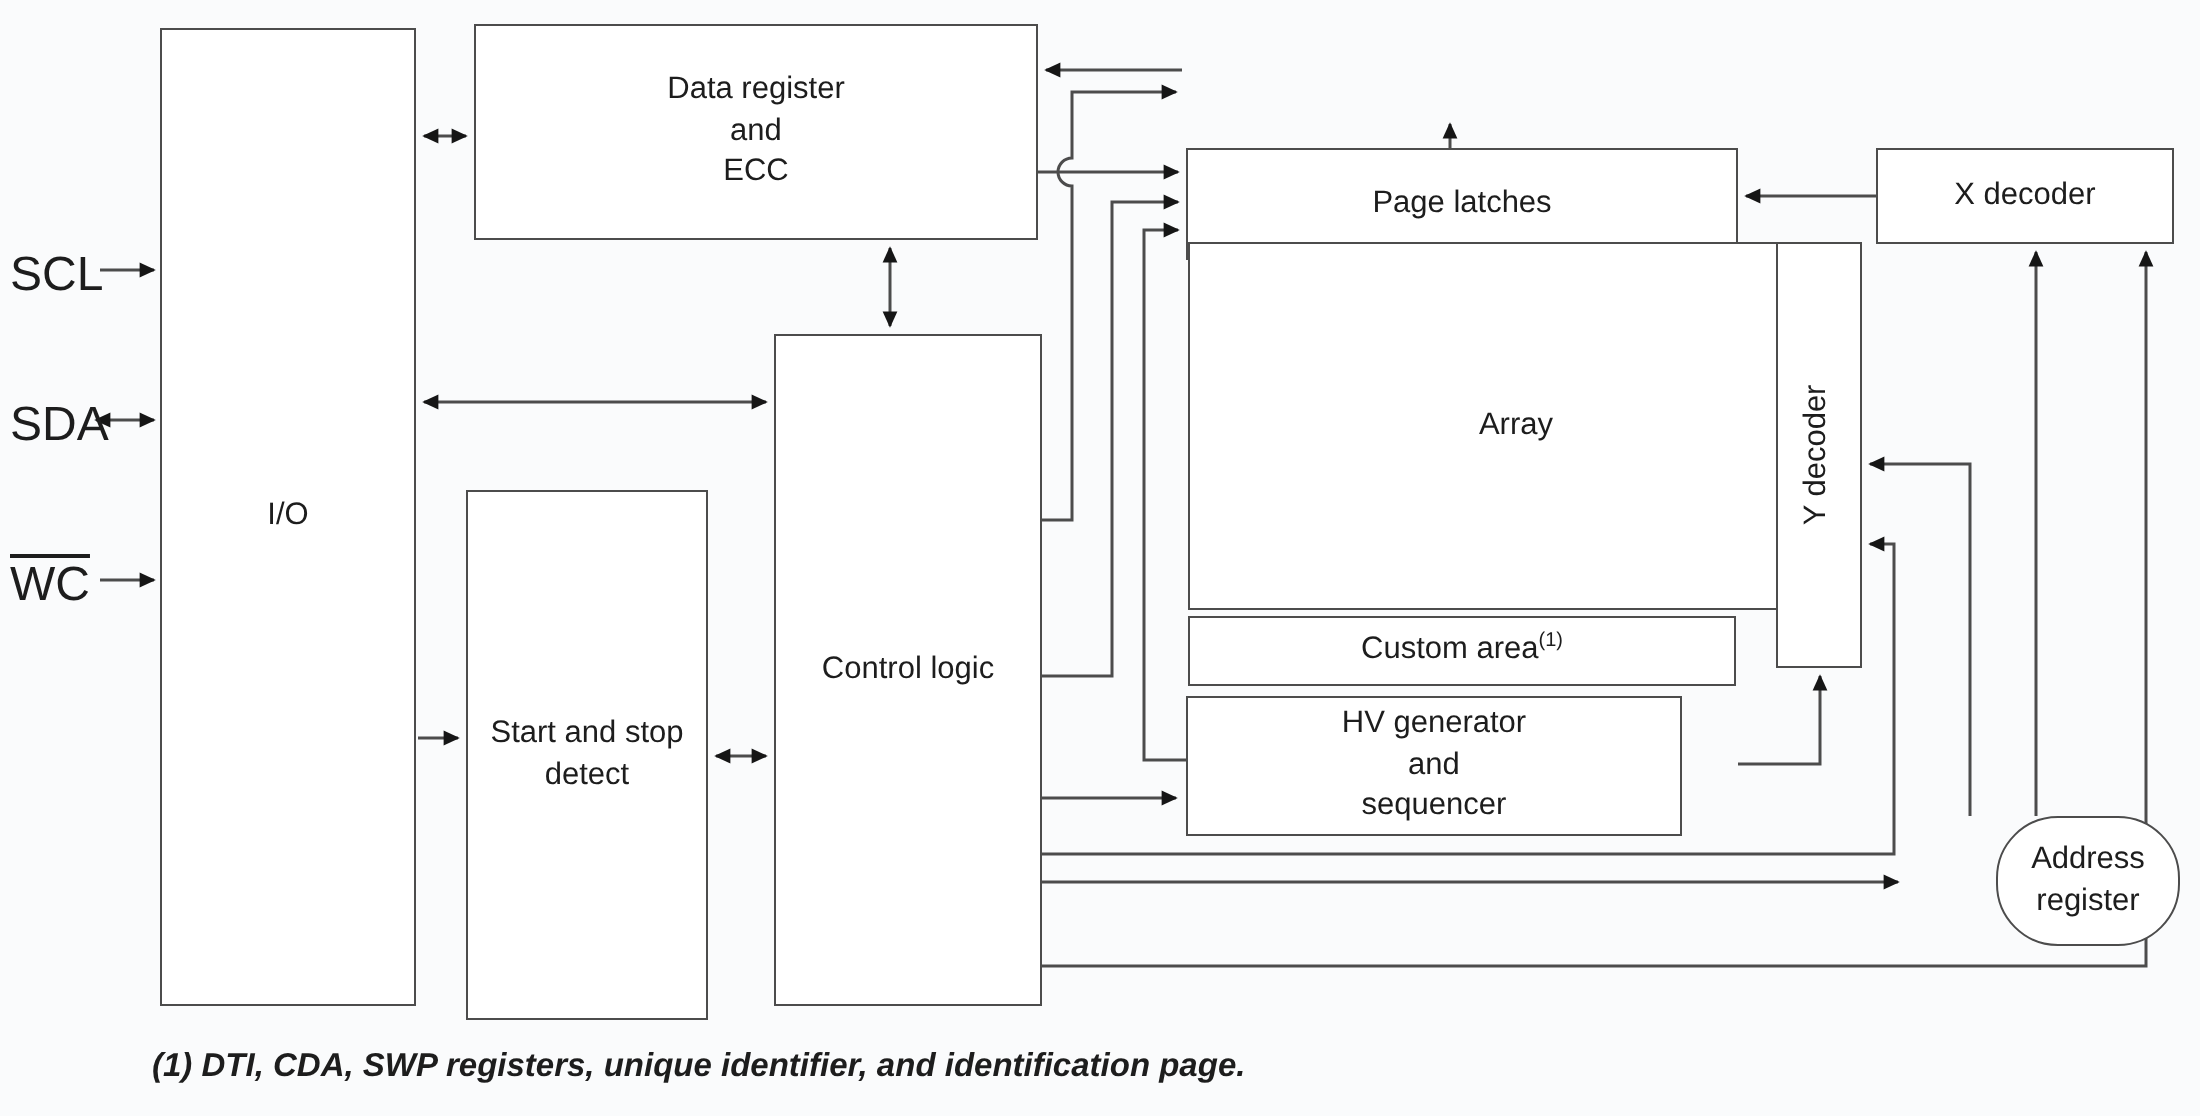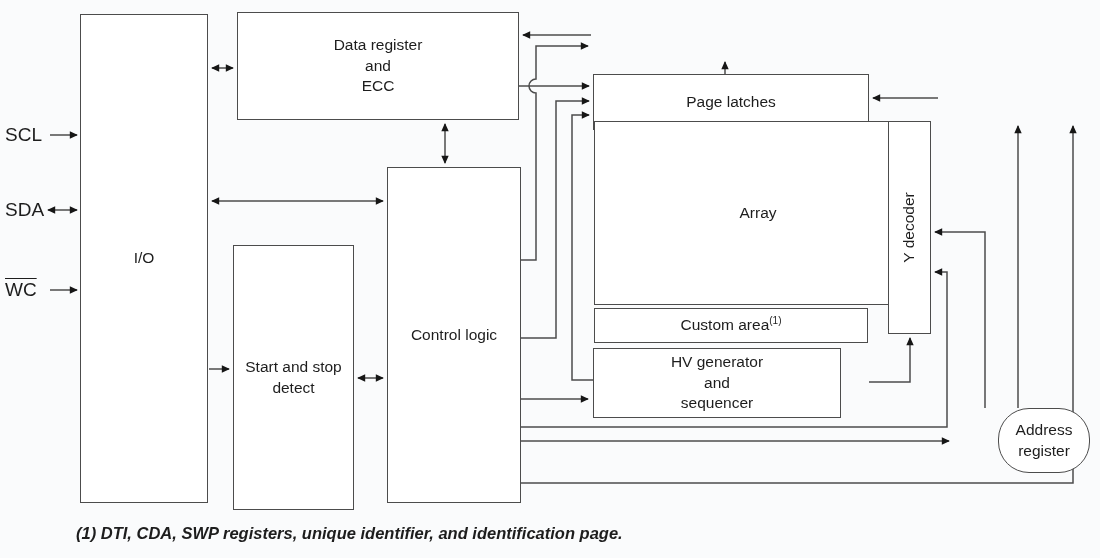--- a/index.html
+++ b/index.html
@@ -12,21 +12,21 @@
   .wires{position:absolute;left:0;top:0;width:1100px;height:558px;}
   .wires path{fill:none;stroke:var(--line);stroke-width:1.5;}
   .wires marker path{fill:var(--arrow);stroke:none;}
   .block{
     position:absolute;box-sizing:border-box;background:var(--box_fill);
     border:1.5px solid var(--box_border);color:var(--text);
     display:flex;align-items:center;justify-content:center;text-align:center;
     font-size:15.5px;line-height:1.35;white-space:pre-line;
   }
   .siglabel{
-    position:absolute;color:var(--text);font-size:19px;width:40px;text-align:left;
+    position:absolute;color:var(--text);font-size:24px;width:40px;text-align:center;
   }
   .overline{text-decoration:overline;}
   .supref{font-size:10px;vertical-align:6px;line-height:1;}
   .rot{transform:rotate(-90deg);white-space:nowrap;}
   .footnote{
     position:absolute;left:76px;top:524px;color:var(--text);
     font-size:16.5px;font-weight:bold;font-style:italic;
   }
 </style>
 </head>
@@ -85,20 +85,21 @@
   <div class="block" style="left:594px;top:121px;width:328px;height:184px;">Array</div>
 
   <div class="block" style="left:594px;top:308px;width:274px;height:35px;">
     <span><span>Custom area</span><span class="supref">(1)</span></span>
   </div>
 
   <div class="block" style="left:593px;top:348px;width:248px;height:70px;">HV generator
 and
 sequencer</div>
 
+  <div class="block" style="left:938px;top:74px;width:149px;height:48px;">X decoder</div>
 
   <div class="block" style="left:888px;top:121px;width:43px;height:213px;">
     <span class="rot">Y decoder</span>
   </div>
 
   <div class="block" style="left:387px;top:167px;width:134px;height:336px;">Control logic</div>
 
   <div class="block" style="left:233px;top:245px;width:121px;height:265px;">Start and stop
 detect</div>
 

